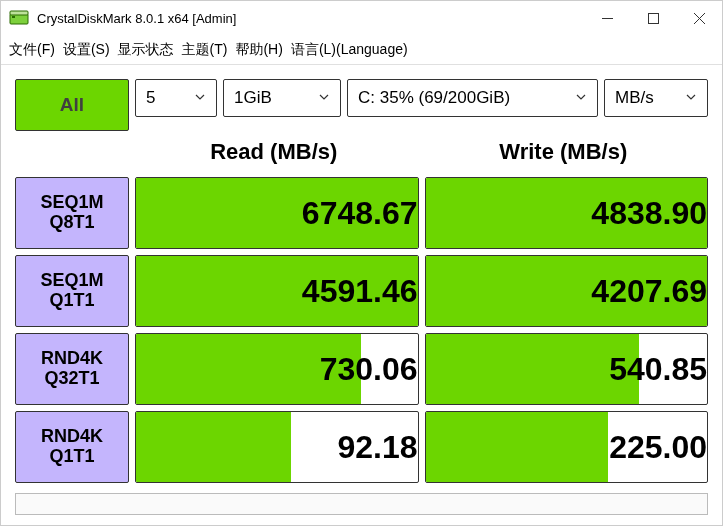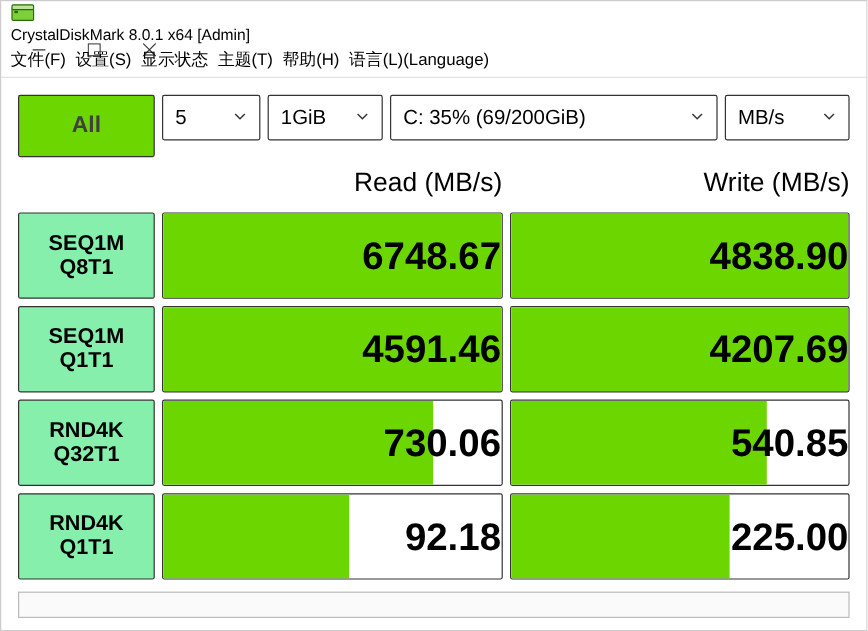--- a/index.html
+++ b/index.html
@@ -1,42 +1,42 @@
 <!DOCTYPE html>
 <html><head>
 <meta charset="utf-8">
 <style>
   * { box-sizing: border-box; margin: 0; padding: 0; }
   html, body { width: 723px; height: 526px; font-family: "Segoe UI", "Microsoft YaHei", Arial, sans-serif; background: #fff; overflow: hidden; }
   .window { width: 723px; height: 526px; background: #fff; border: 1px solid #ccc; display: flex; flex-direction: column; }
-  .titlebar { height: 34px; display: flex; padding: 0 0 0 8px; font-size: 13px; color: #000; flex-direction: column; }
+  .titlebar { height: 34px; display: flex; align-items: center; padding: 0 0 0 8px; font-size: 13px; color: #000; }
   .titlebar .app-icon { width: 20px; height: 20px; margin-right: 8px; display: flex; align-items: center; justify-content: center; }
   .titlebar .app-icon svg { width: 20px; height: 20px; }
   .titlebar .title { flex: 1; }
   .win-controls { display: flex; height: 100%; }
   .win-btn { width: 46px; display: flex; align-items: center; justify-content: center; font-size: 12px; }
   .win-btn svg { width: 11px; height: 11px; stroke: #333; stroke-width: 1; fill: none; }
   .menubar { height: 30px; display: flex; align-items: center; padding: 0 8px; font-size: 14px; gap: 8px; border-bottom: 1px solid #e0e0e0; }
   .menubar span { white-space: nowrap; }
   .content { flex: 1; padding: 14px 14px 10px 14px; display: flex; flex-direction: column; }
   .row { display: flex; gap: 6px; }
   .toprow { height: 52px; }
   .btn-all { width: 114px; background: #6cd600; color: #404040; font-weight: bold; font-size: 19px; display: flex; align-items: center; justify-content: center; border: 1px solid #333; border-radius: 2px; }
   .sel { height: 38px; border: 1px solid #333; border-radius: 2px; background: #fff; display: flex; align-items: center; justify-content: space-between; padding: 0 10px; font-size: 17px; }
   .sel .chev { margin-left: 6px; }
   .sel-loops { width: 82px; }
-  .sel-size  { width: 96px; }
+  .sel-size  { width: 118px; }
   .sel-drive { flex: 1; gap: 15px; }
   .sel-unit  { width: 104px; }
   .chev svg { width: 12px; height: 12px; stroke: #333; stroke-width: 1.2; fill: none; }
   .headers { display: flex; margin-top: 2px; height: 38px; align-items: center; }
   .headers .spacer { width: 114px; }
-  .headers .hcell { flex: 1; text-align: right; font-weight: normal; font-size: 22px; }
+  .headers .hcell { flex: 1; text-align: center; font-weight: bold; font-size: 22px; }
   .datarow { display: flex; gap: 6px; height: 72px; margin-top: 6px; }
-  .test-btn { width: 114px; background: #86efac; color: #000; font-weight: bold; font-size: 18px; line-height: 1.1; display: flex; flex-direction: column; align-items: center; justify-content: center; border: 1px solid #333; border-radius: 2px; }
+  .test-btn { width: 114px; background: #c4b5fd; color: #000; font-weight: bold; font-size: 18px; line-height: 1.1; display: flex; flex-direction: column; align-items: center; justify-content: center; border: 1px solid #333; border-radius: 2px; }
   .val-cell { flex: 1; position: relative; border: 1px solid #333; border-radius: 2px; background: #fff; overflow: hidden; display: flex; align-items: center; justify-content: flex-end; font-weight: bold; font-size: 32px; }
   .val-cell .bar { position: absolute; left: 0; top: 0; bottom: 0; background: #6cd600; z-index: 0; }
   .val-cell .num { position: relative; z-index: 1; }
   .status { height: 22px; border: 1px solid #bbb; margin-top: 10px; background: #fafafa; }
 </style>
 </head>
 <body>
 
 <div class="window">
 

